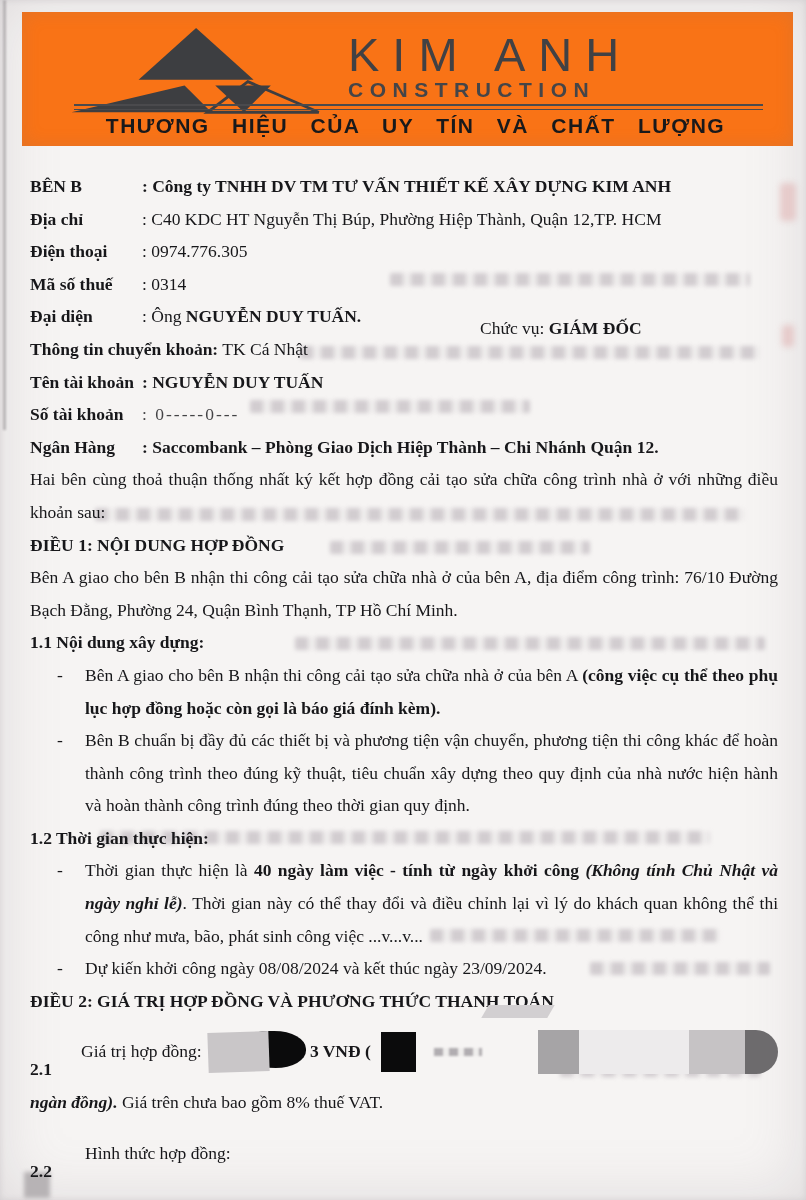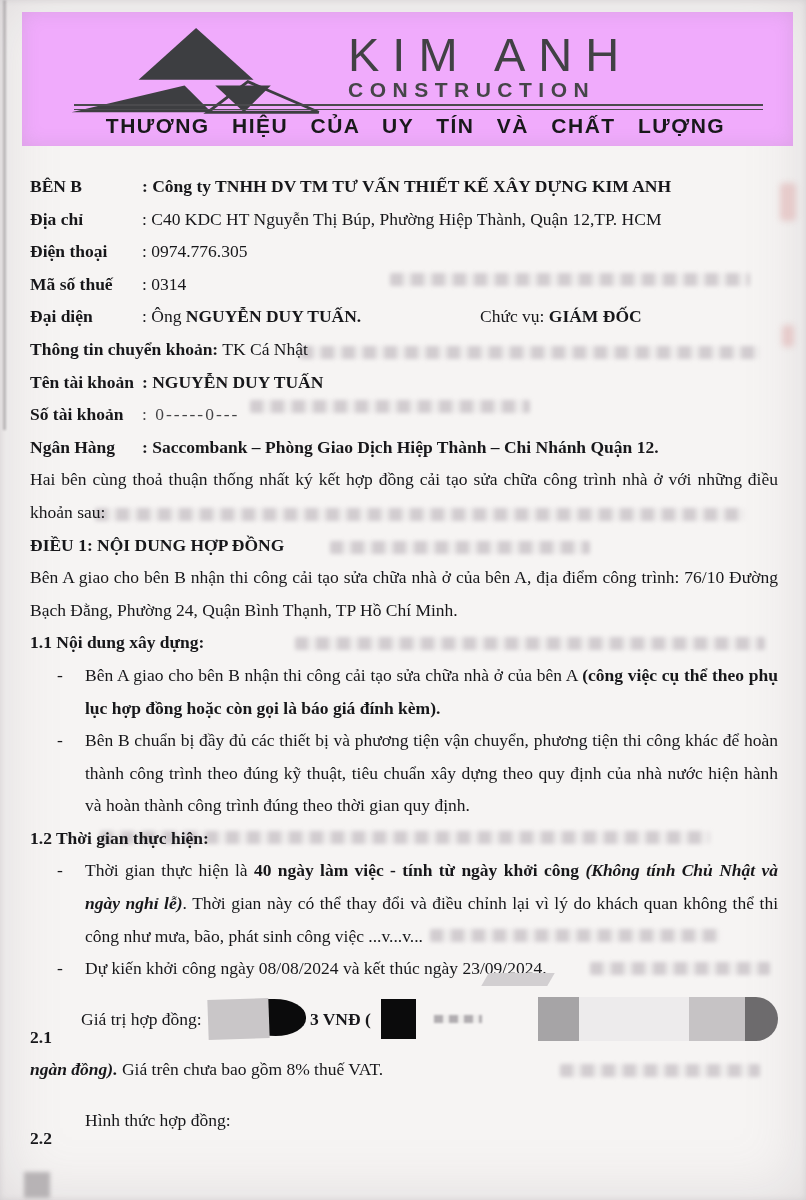--- a/index.html
+++ b/index.html
@@ -10,21 +10,21 @@
     margin:0 auto;
     background:#f6f4f3;
     overflow:hidden;
     font-family:"Liberation Serif", serif;
     color:#17171a;
     box-shadow: inset 0 0 60px rgba(140,133,140,.22), inset 0 0 6px rgba(120,115,120,.18);
   }
   
   .band {
     position:absolute; left:22px; top:12px; width:771px; height:134px;
-    background:#f0abfc;
+    background:#f97316;
     box-shadow: inset 0 0 18px rgba(120,115,120,.18);
   }
   .band-row { display:flex; align-items:flex-start; padding:6px 26px 0 40px; }
   .logo-svg { flex:0 0 auto; margin-top:8px; }
   .brand { margin-left:14px; margin-top:14px; flex:1; min-width:0; }
   .brand-name {
     font-family:"Liberation Sans", sans-serif;
     font-size:47px; line-height:46px; font-weight:500;
     letter-spacing:13px; color:#414144; white-space:nowrap;
   }
@@ -41,21 +41,21 @@
     font-size:21px; font-weight:700; letter-spacing:1.5px; word-spacing:15px;
     color:#19191b; text-align:center; white-space:nowrap;
   }
   
   .flow { position:absolute; left:0; top:146px; width:806px; padding:24px 28px 0 30px; }
   .flow, .flow p, .flow div { font-size:17.5px; line-height:32.6px; }
   .row { display:grid; grid-template-columns:112px 1fr; }
   .lblb { font-weight:700; }
   .vbold { font-weight:700; }
   .rel { position:relative; }
-  .pos { position:absolute; left:338px; top:0; white-space:nowrap; }
+  .pos { position:absolute; left:338px; top:12px; white-space:nowrap; }
   .para { text-align:justify; }
   .heading { font-weight:700; }
   .subheading { font-weight:700; }
   .bullet { position:relative; padding-left:55px; text-align:justify; }
   .dash { position:absolute; left:27px; top:0; }
   .smudged { opacity:.8; filter:blur(.5px); letter-spacing:2px; }
   
   .row21 { display:flex; align-items:center; white-space:nowrap; }
   .num { display:inline-block; width:55px; font-weight:700;margin-top:36px; }
   .redact { display:inline-block; vertical-align:middle; }
@@ -182,20 +182,21 @@
     <div class="bullet">
       <span class="dash">-</span>
       <span><span>Thời gian thực hiện là </span><b>40 ngày làm việc - tính từ ngày khởi công </b><b><i>(Không tính Chủ Nhật và ngày nghỉ lễ)</i></b><span>. Thời gian này có thể thay đổi và điều chỉnh lại vì lý do khách quan không thể thi công như mưa, bão, phát sinh công việc ...v...v...</span></span>
     </div>
 
     <div class="bullet">
       <span class="dash">-</span>
       <span>Dự kiến khởi công ngày 08/08/2024 và kết thúc ngày 23/09/2024.</span>
     </div>
 
+    <p class="heading">ĐIỀU 2: GIÁ TRỊ HỢP ĐỒNG VÀ PHƯƠNG THỨC THANH TOÁN</p>
 
     <div class="row21 rel">
       <span class="r-tab"></span>
       <span class="num">2.1</span>
       <span>Giá trị hợp đồng: </span>
       <span class="redact r-light"></span>
       <span class="redact r-blob"></span>
       <b class="amount-open">3 VNĐ (</b>
       <span class="redact r-black2"></span>
       <span class="ghost-marks"></span>

